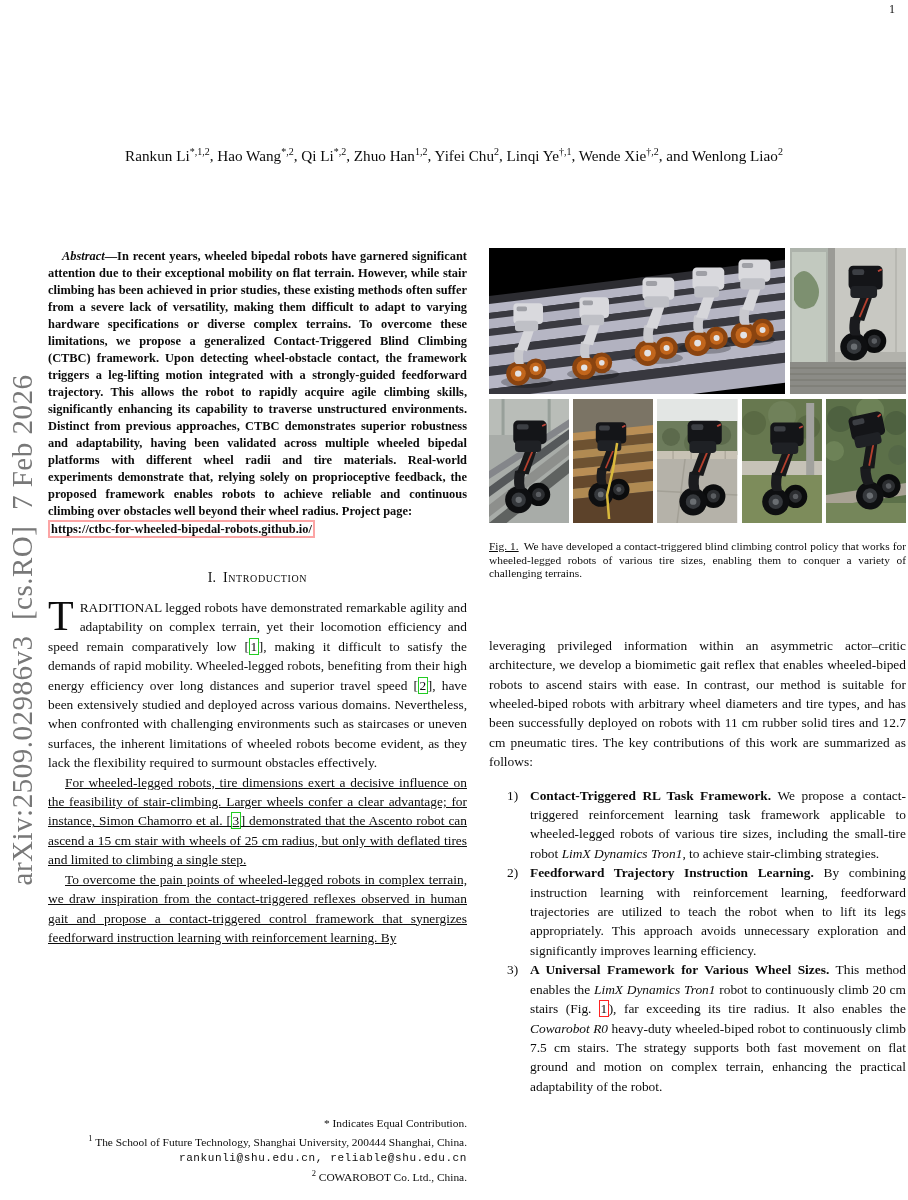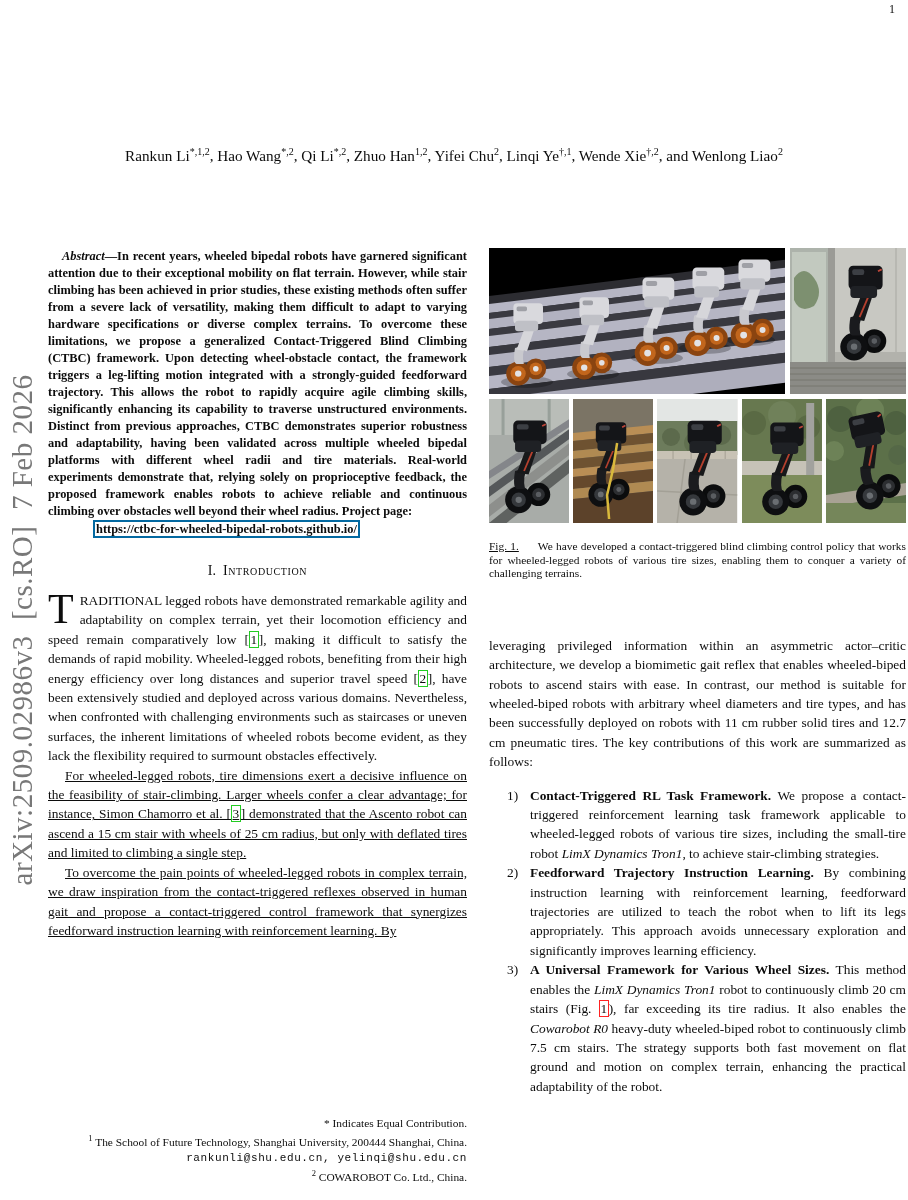--- a/index.html
+++ b/index.html
@@ -19,39 +19,39 @@
   .authors { position:absolute; top:146px; left:0; width:100%; text-align:center;
     font-size:15.2px; }
   .authors sup { font-size:10px; }
   .col { position:absolute; top:248px; }
   .col-left { left:48px; width:419px; }
   .col-right { left:489px; width:417px; }
   p { margin:0; }
   .abs { font-size:12.4px; font-weight:bold; line-height:17px; text-align:justify; }
   .abs-lead, .it-lead { font-style:italic; }
   .urlline { font-size:12.4px; font-weight:bold; line-height:17px; }
-  .urlbox { display:inline-block; border:2px solid #0369a1; padding:0 1px; line-height:14px;margin-left:45px; }
+  .urlbox { display:inline-block; border:2px solid #fca5a5; padding:0 1px; line-height:14px; }
   .indexterms { margin-top:12px; text-indent:14px; }
   .abs-first { text-indent:14px; }
-  .sechead { margin-top:25px; margin-bottom:12px; text-align:center; font-size:14px; }
+  .sechead { margin-top:32px; margin-bottom:12px; text-align:center; font-size:14px; }
   .smallcaps { font-variant:small-caps; letter-spacing:0.6px; }
   .body-p { font-size:13.4px; line-height:19.4px; text-align:justify; }
   .indent { text-indent:17px;text-decoration:underline; }
   .dropcap { float:left; font-size:42px; line-height:35px; padding:1px 6px 0 0; }
   .cite { border:1.5px solid #22cc22; padding:0 0.5px; }
   .figref { border:1.5px solid #ff2222; padding:0 0.5px; }
   .figure { width:417px; }
   .figrow1 { display:flex; gap:5px; height:146px; }
   .figrow2 { display:flex; gap:4px; height:124px; margin-top:5px; }
   .figrow1 svg, .figrow2 svg { display:block; width:100%; height:100%; }
   .sim { width:296px; flex:none; }
   .fphoto-tall { width:116px; flex:none; }
   .fphoto { flex:1; }
   .caption { margin-top:17px; font-size:11.4px; line-height:13.6px; text-align:justify; }
-  .cap-label { margin-right:19px;text-decoration:underline; }
+  .cap-label { margin-right:5px;text-decoration:underline; }
   .rc-p1 { margin-top:55px; }
   .contrib { margin-top:14px; }
   .citem { position:relative; padding-left:41px; font-size:13.4px; line-height:19.4px; text-align:justify; }
   .citem .num { position:absolute; left:18px; }
   .chead { font-weight:bold; }
   .rname { font-style:italic; }
   .footnotes { position:absolute; left:48px; top:1116px; width:419px;
     font-size:11.4px; line-height:14.9px;text-align:right; }
   .fn { text-indent:10px; }
   .fn sup { font-size:8.5px; }
@@ -81,21 +81,21 @@
 
     <p class="body-p"><span class="dropcap">T</span><span>RADITIONAL legged robots have demonstrated remarkable agility and adaptability on complex terrain, yet their locomotion efficiency and speed remain comparatively low [</span><span class="cite">1</span><span>], making it difficult to satisfy the demands of rapid mobility. Wheeled-legged robots, benefiting from their high energy efficiency over long distances and superior travel speed [</span><span class="cite">2</span><span>], have been extensively studied and deployed across various domains. Nevertheless, when confronted with challenging environments such as staircases or uneven surfaces, the inherent limitations of wheeled robots become evident, as they lack the flexibility required to surmount obstacles effectively.</span></p>
 
     <p class="body-p indent"><span>For wheeled-legged robots, tire dimensions exert a decisive influence on the feasibility of stair-climbing. Larger wheels confer a clear advantage; for instance, Simon Chamorro et al. [</span><span class="cite">3</span><span>] demonstrated that the Ascento robot can ascend a 15 cm stair with wheels of 25 cm radius, but only with deflated tires and limited to climbing a single step.</span></p>
 
     <p class="body-p indent">To overcome the pain points of wheeled-legged robots in complex terrain, we draw inspiration from the contact-triggered reflexes observed in human gait and propose a contact-triggered control framework that synergizes feedforward instruction learning with reinforcement learning. By</p>
   </div>
 
   <div class="footnotes">
     <p class="fn"><span>*</span><span> Indicates Equal Contribution.</span></p>
-    <p class="fn"><sup>1</sup><span> The School of Future Technology, Shanghai University, 200444 Shanghai, China. </span><span class="email">rankunli@shu.edu.cn, yelinqi@shu.edu.cn</span></p>
+    <p class="fn"><sup>1</sup><span> The School of Future Technology, Shanghai University, 200444 Shanghai, China. </span><span class="email">rankunli@shu.edu.cn, reliable@shu.edu.cn</span></p>
     <p class="fn"><sup>2</sup><span> COWAROBOT Co. Ltd., China.</span></p>
   </div>
 
   <div class="col col-right">
 
     <svg class="defs" aria-hidden="true">
       <defs>
         <g id="bot">
           <circle cx="46" cy="86" r="13" fill="#0b0c0d"></circle>
             <circle cx="46" cy="86" r="7" fill="#2c2e31"></circle>

